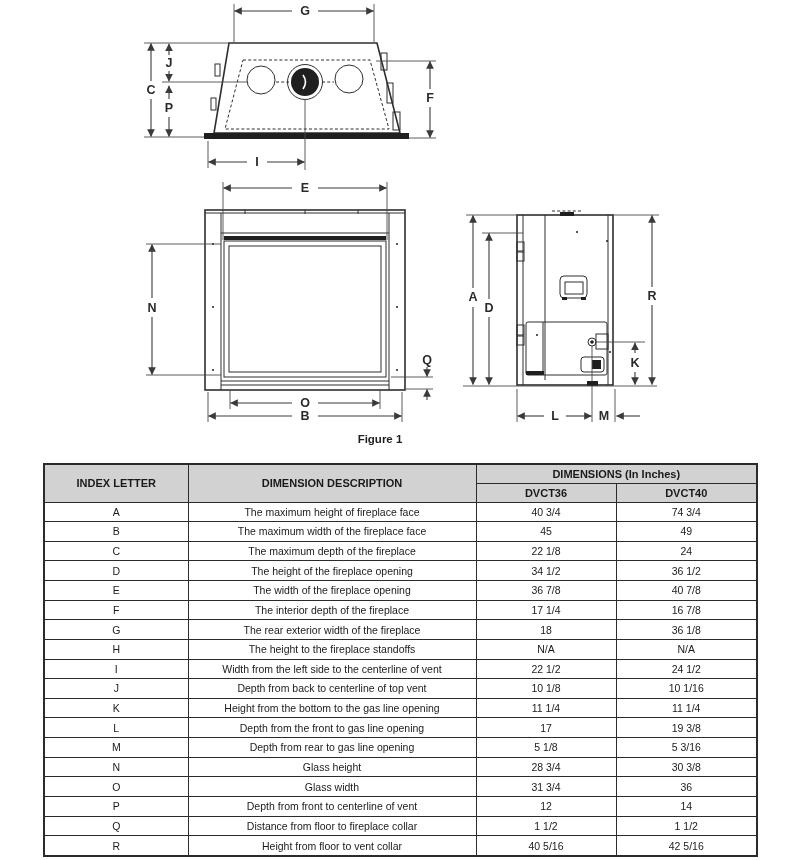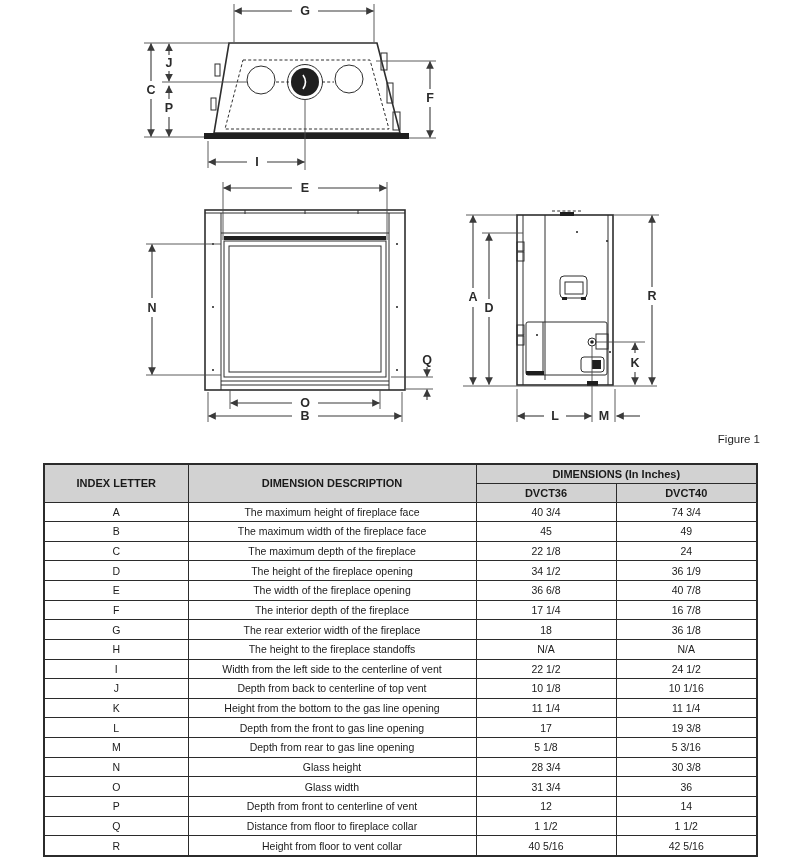--- a/index.html
+++ b/index.html
@@ -1,22 +1,22 @@
 <!DOCTYPE html>
 <html><head>
 <meta charset="utf-8">
 <style>
   html,body{margin:0;padding:0;background:#ffffff;}
   .page{position:relative;width:800px;height:860px;background:#fff;
         font-family:"Liberation Sans",sans-serif;color:#1f1f1f;overflow:hidden;}
   .diagram{position:absolute;left:0;top:0;width:800px;height:455px;}
   .diagram text{font-family:"Liberation Sans",sans-serif;font-size:12.5px;font-weight:bold;fill:#2b2b2b;
                 text-anchor:middle;}
-  .caption{position:absolute;left:0;top:433px;width:760px;text-align:right;
-           font-size:11.5px;font-weight:normal;color:#1f1f1f;}
+  .caption{position:absolute;left:0;top:433px;width:760px;text-align:center;
+           font-size:11.5px;font-weight:bold;color:#1f1f1f;}
   .dimtable{position:absolute;left:43px;top:463px;width:713px;height:394px;
             border-collapse:collapse;table-layout:fixed;
             font-size:10.5px;color:#1a1a1a;}
   .dimtable th,.dimtable td{border:1px solid #2b2b2b;text-align:center;vertical-align:middle;
             padding:1px 3px;overflow:hidden;white-space:nowrap;}
   .dimtable{border:2px solid #2b2b2b;}
   .dimtable thead th{background:#d2d2d2;font-size:11px;font-weight:bold;}
   .dimtable thead tr{height:19px;}
   .ext{stroke:#4a4a4a;stroke-width:0.9;fill:none;}
   .dim{stroke:#3a3a3a;stroke-width:1.1;fill:none;}
@@ -288,26 +288,26 @@
       <tr>
           <td>C</td>
           <td>The maximum depth of the fireplace</td>
           <td>22 1/8</td>
           <td>24</td>
         </tr>
       <tr>
           <td>D</td>
           <td>The height of the fireplace opening</td>
           <td>34 1/2</td>
-          <td>36 1/9</td>
+          <td>36 1/2</td>
         </tr>
       <tr>
           <td>E</td>
           <td>The width of the fireplace opening</td>
-          <td>36 6/8</td>
+          <td>36 7/8</td>
           <td>40 7/8</td>
         </tr>
       <tr>
           <td>F</td>
           <td>The interior depth of the fireplace</td>
           <td>17 1/4</td>
           <td>16 7/8</td>
         </tr>
       <tr>
           <td>G</td>

